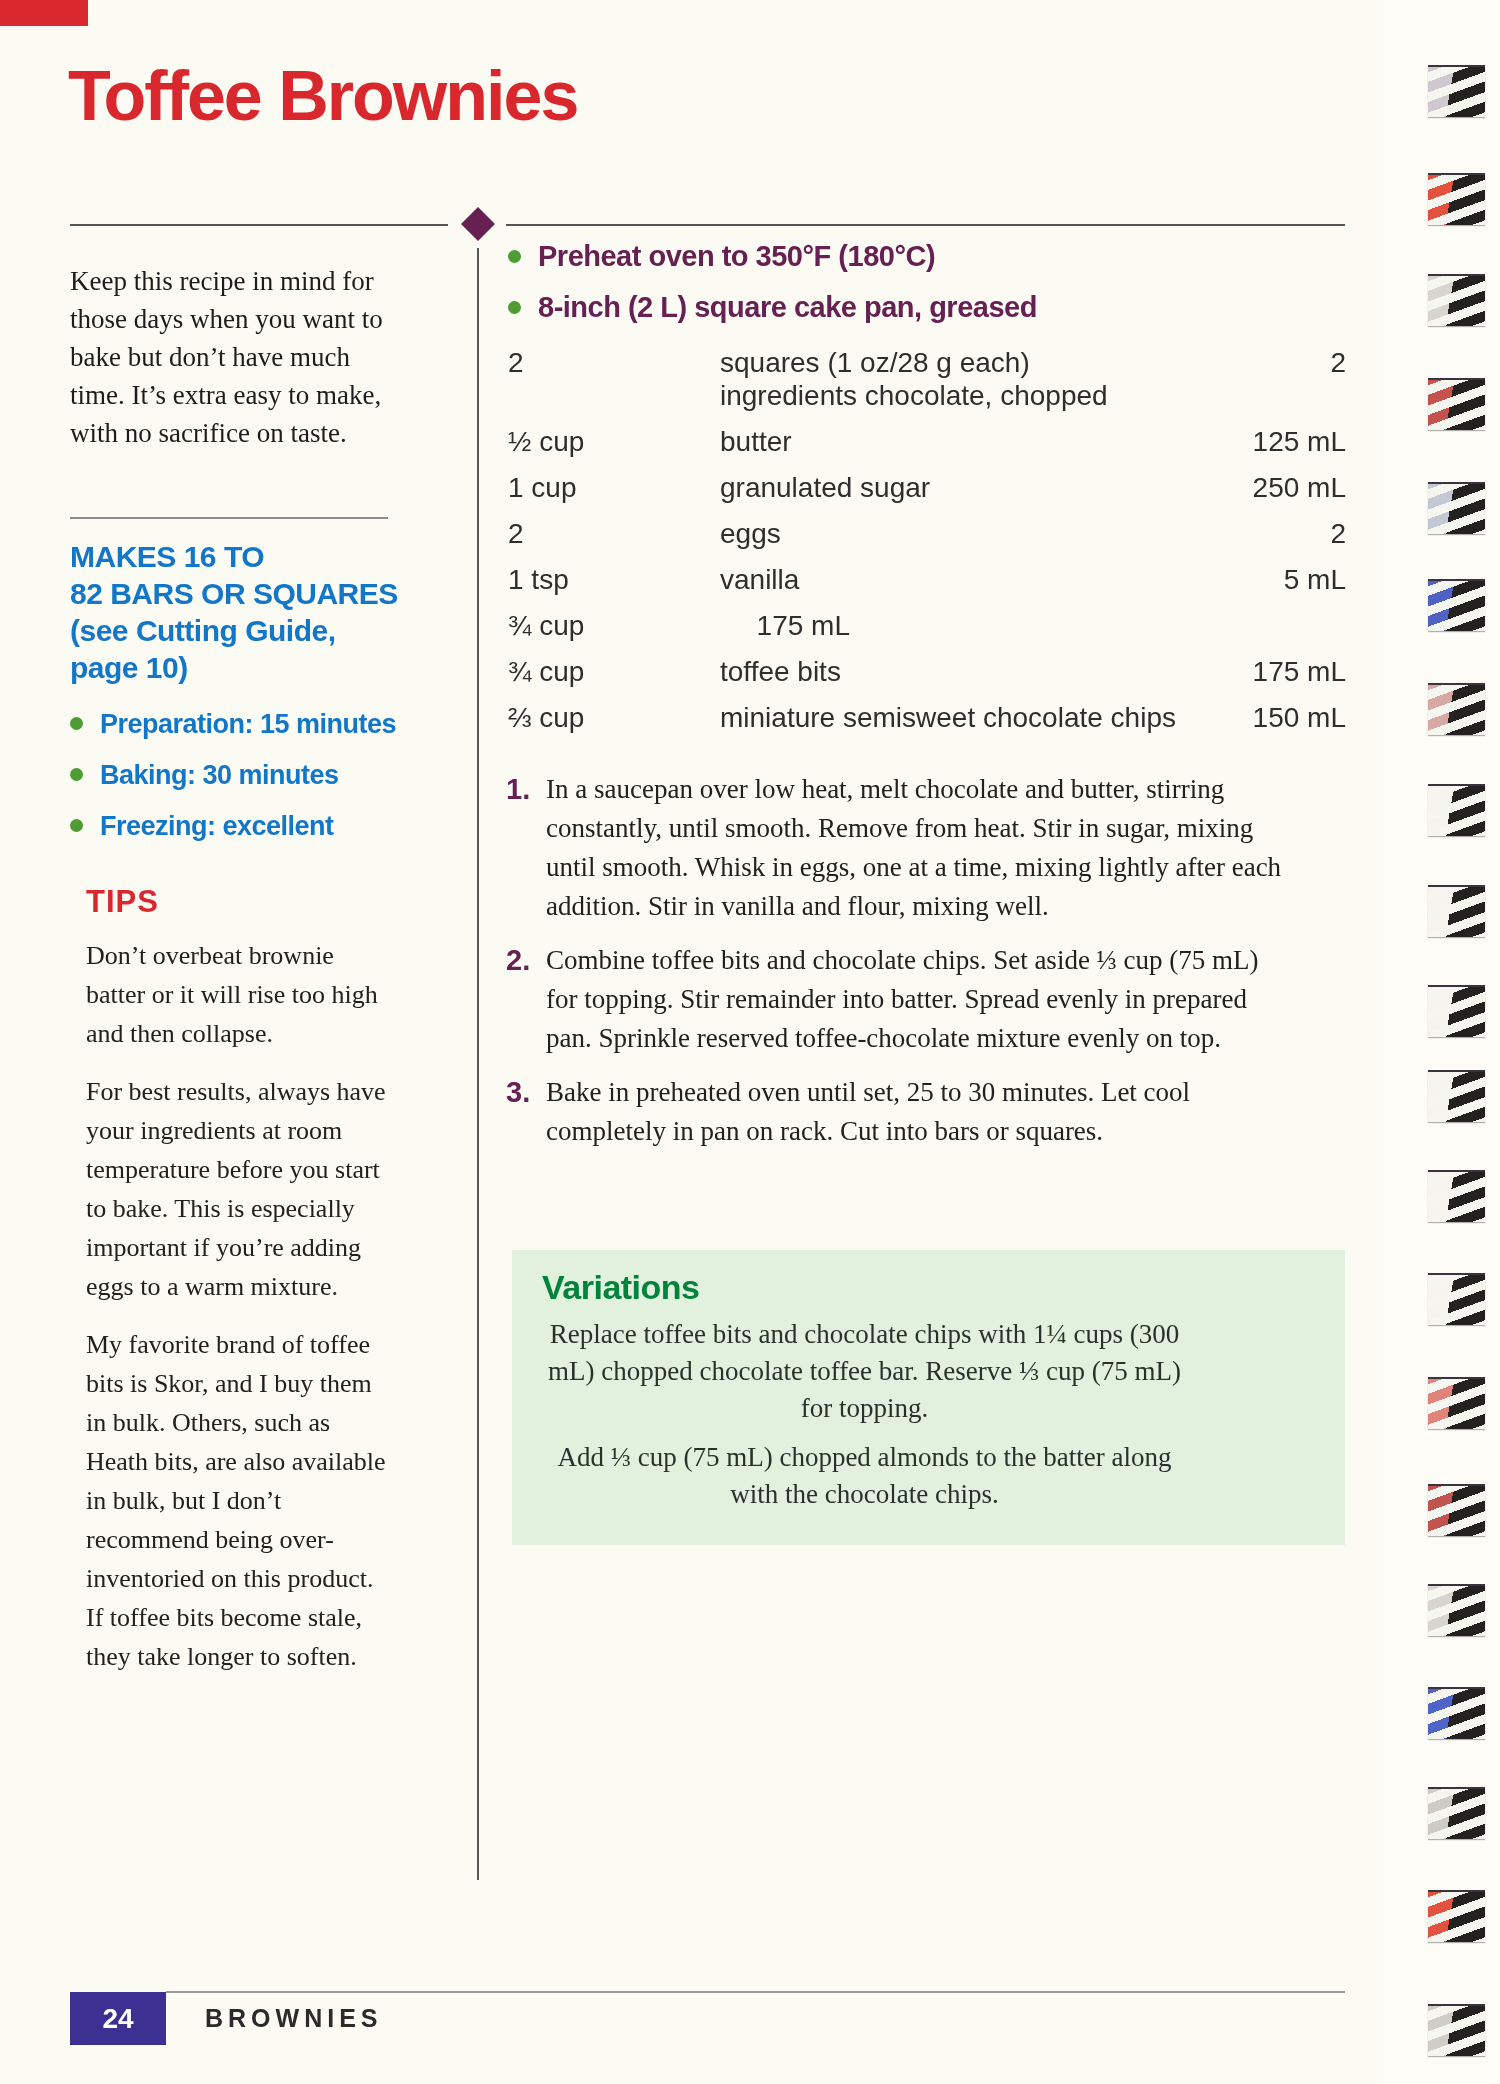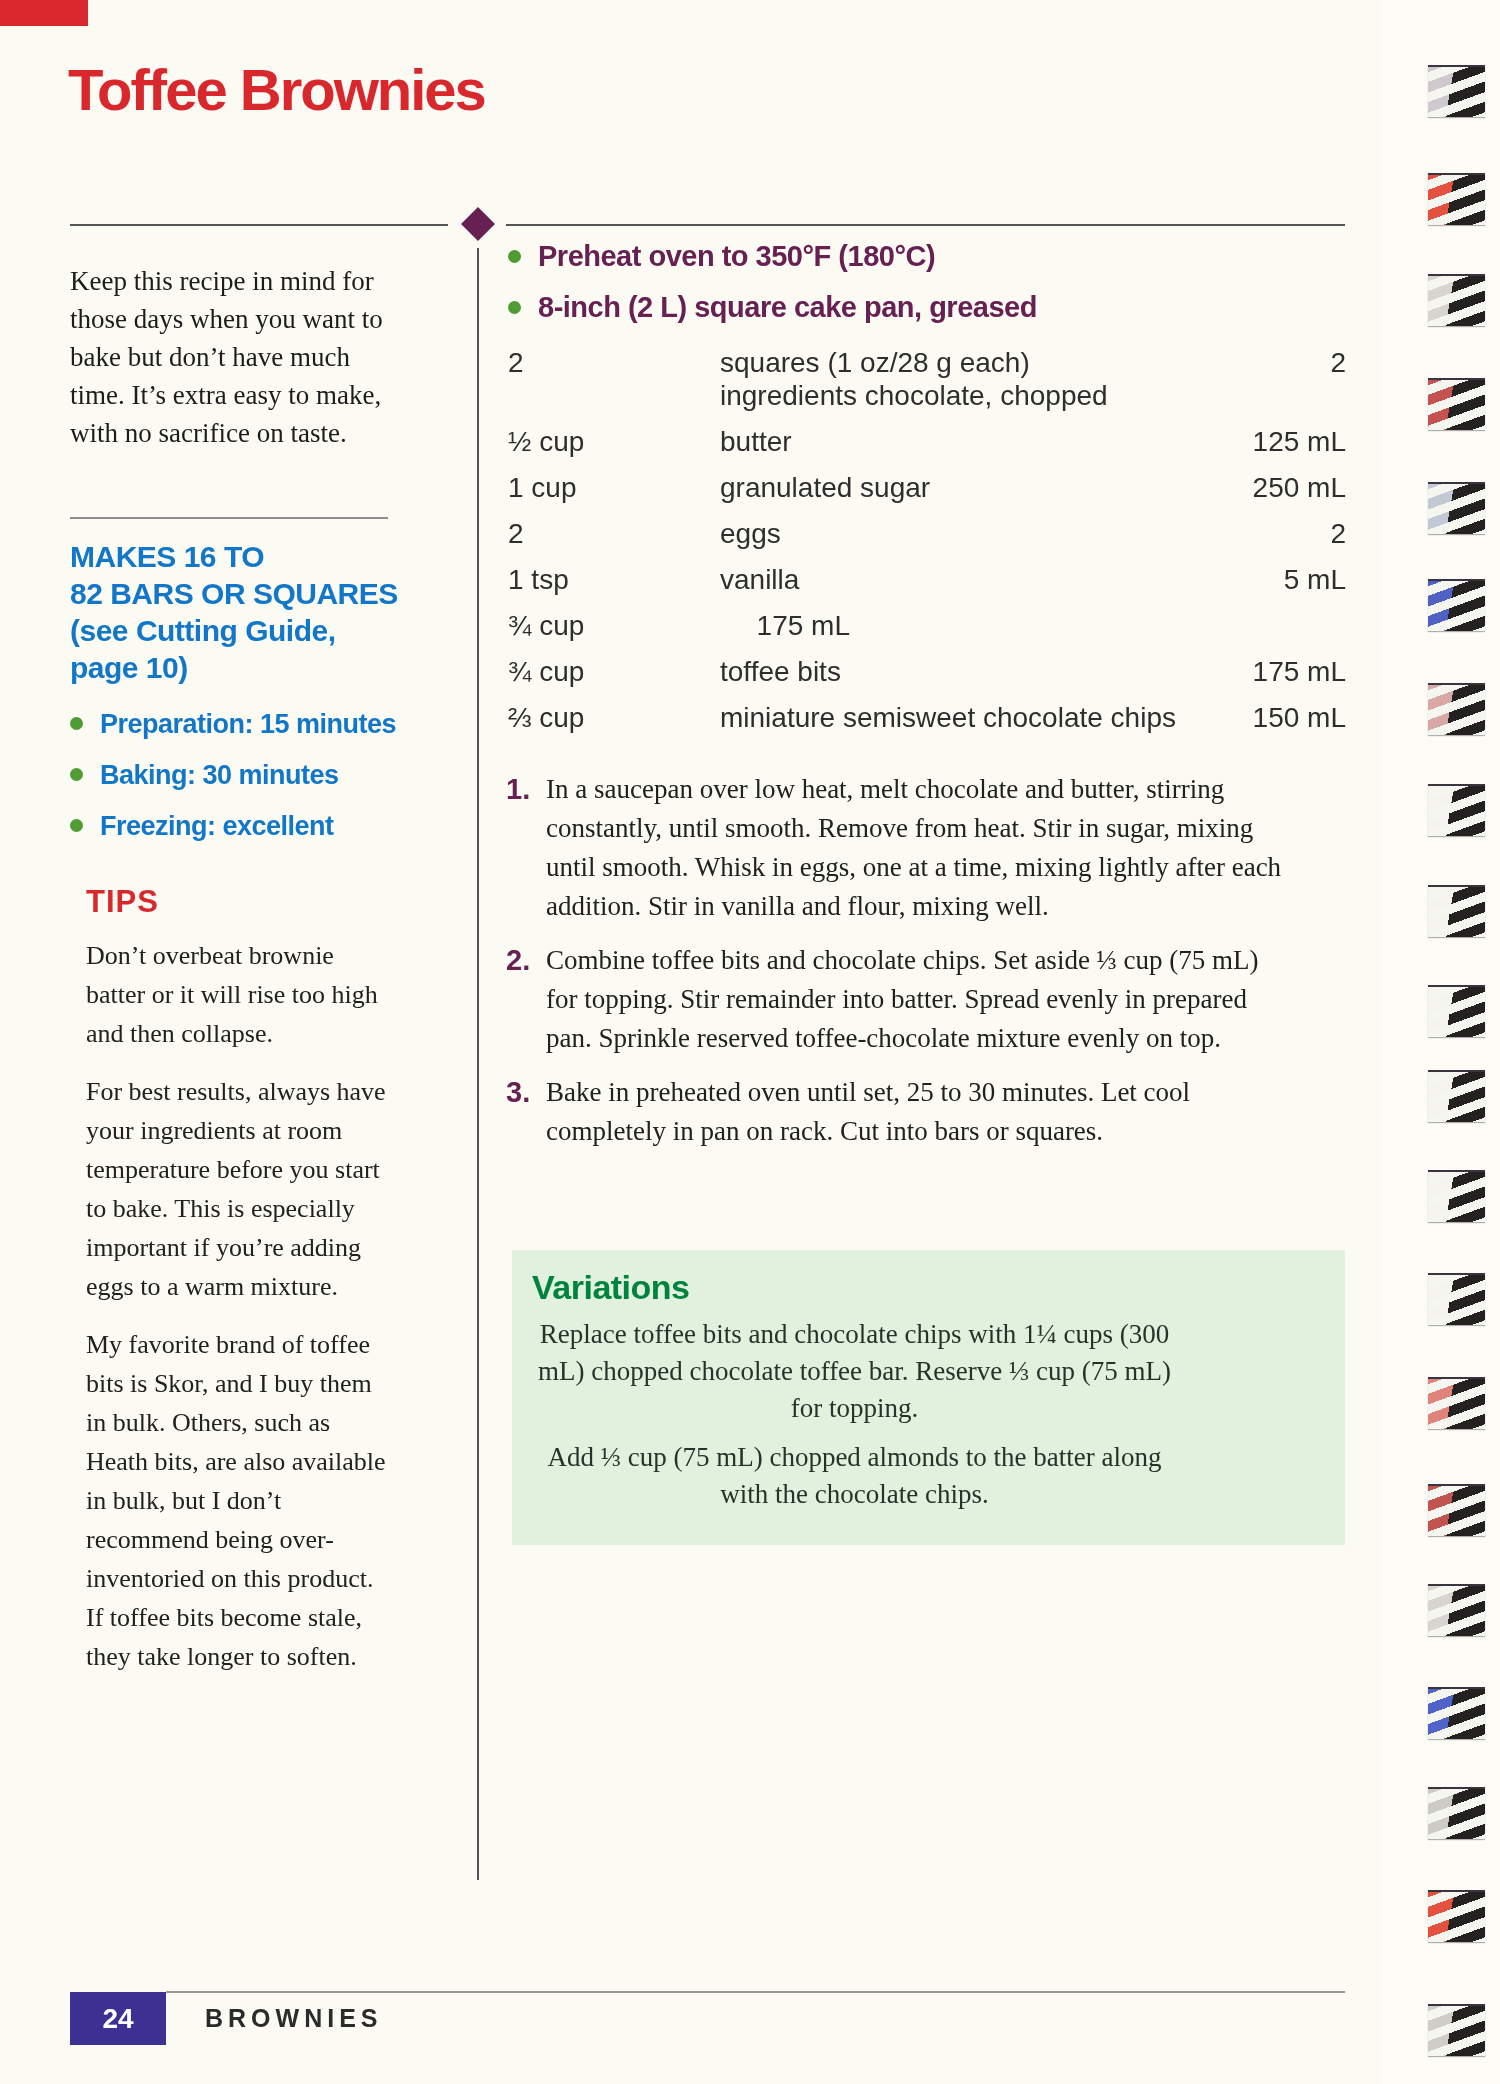--- a/index.html
+++ b/index.html
@@ -9,21 +9,21 @@
     font-family:"Liberation Serif",serif;color:#222;
   }
   .page-bg{position:absolute;left:0;top:0;width:1380px;height:2084px;background:#fbfaf3;}
   .abs{position:absolute;}
 
   
   .corner-mark{left:0;top:0;width:88px;height:26px;background:#d9272e;}
   .page-title{
     left:68px;top:56px;
     font-family:"Liberation Sans",sans-serif;font-weight:bold;
-    font-size:58px;letter-spacing:-2px;color:#d9272e;white-space:nowrap;
+    font-size:70px;letter-spacing:-2px;color:#d9272e;white-space:nowrap;
   }
 
   
   .rule{background:#55565a;}
   .rule-top-left{left:70px;top:224px;width:378px;height:2px;}
   .rule-top-right{left:506px;top:224px;width:839px;height:2px;}
   .diamond{left:466px;top:212px;width:24px;height:24px;background:#662052;transform:rotate(45deg);}
   .col-divider{left:477px;top:248px;width:2px;height:1632px;background:#55565a;}
   .rule-left-thin{left:70px;top:517px;width:318px;height:2px;background:#8c8c8c;}
 
@@ -58,21 +58,21 @@
   .ing-name2{display:block;}
   .ing-metric{width:130px;flex:0 0 130px;text-align:right;}
 
   .steps{left:506px;top:770px;width:840px;}
   .step{display:flex;margin-bottom:15px;}
   .step-num{font-family:"Liberation Sans",sans-serif;font-weight:bold;font-size:29px;
             line-height:39px;color:#662052;width:40px;flex:0 0 40px;}
   .step-text{font-size:27px;line-height:39px;color:#21211f;width:740px;}
 
   .variations{left:512px;top:1250px;width:833px;background:#e1f1de;
-              padding:18px 26px 20px 20px;box-sizing:border-box;}
+              padding:18px 26px 20px 30px;box-sizing:border-box;}
   .variations-heading{font-family:"Liberation Sans",sans-serif;font-weight:bold;
                       font-size:34px;line-height:38px;color:#00843d;letter-spacing:-0.5px;
                       margin-bottom:10px;}
   .variations p{margin:0 0 12px 0;font-size:27px;line-height:37px;color:#28322b;width:645px;text-align:center;}
 
   
   .footer-rule{left:166px;top:1991px;width:1179px;height:2px;background:#9a9a9a;}
   .page-badge{left:70px;top:1992px;width:96px;height:53px;background:#3c3193;
               display:flex;align-items:center;justify-content:center;}
   .page-number{font-family:"Liberation Sans",sans-serif;font-weight:bold;

